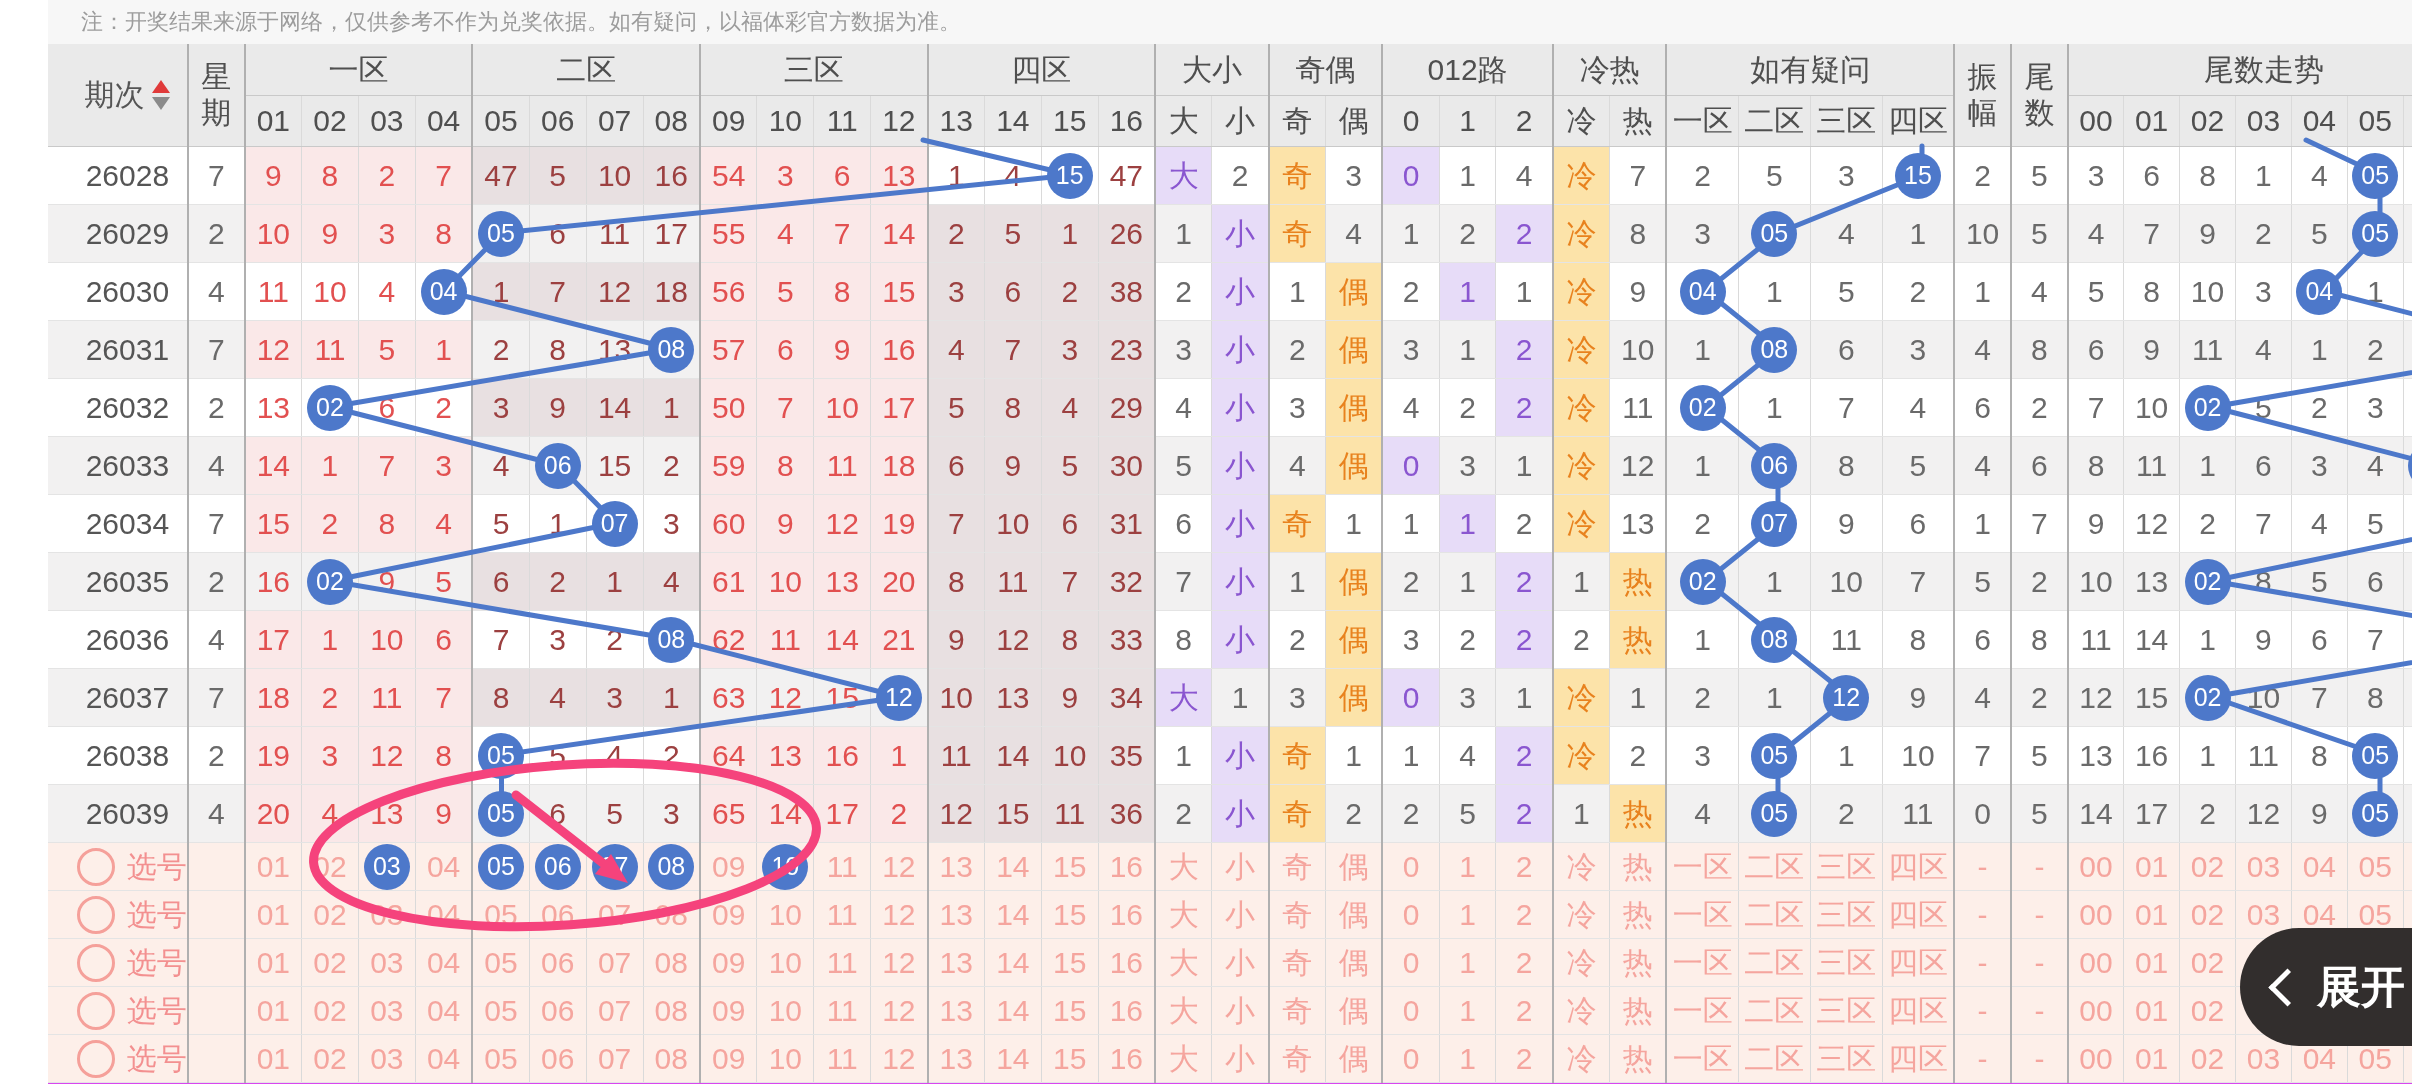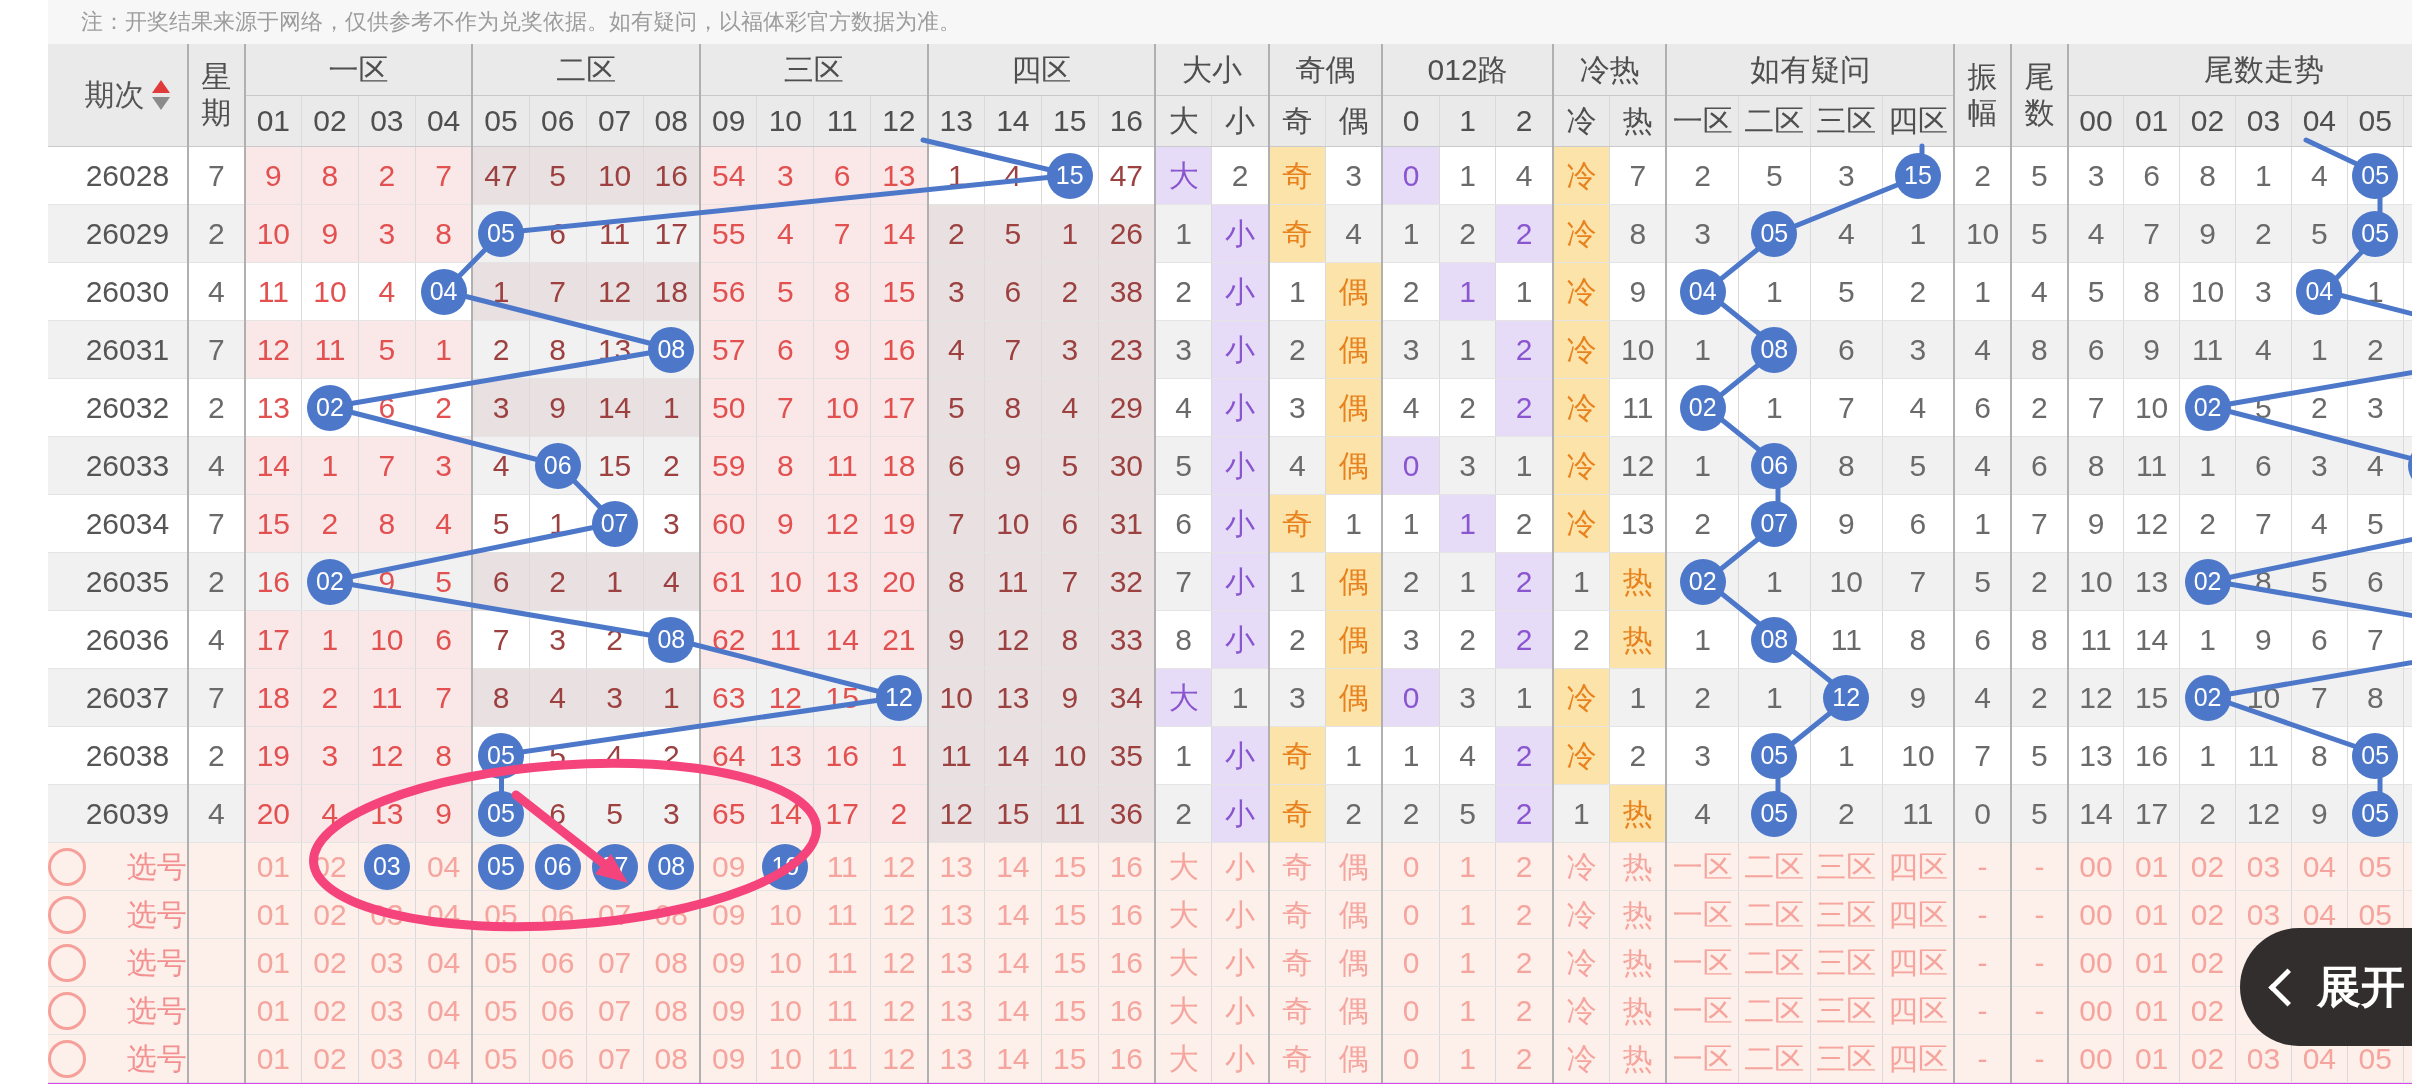--- a/index.html
+++ b/index.html
@@ -27,21 +27,21 @@
         background:#4d78ca;color:#fff;align-items:center;justify-content:center;
         font-size:25px;position:relative;z-index:5;}
   .two-line div{line-height:1.2;}
   .sorth{display:inline-flex;align-items:center;gap:8px;cursor:pointer;}
   .tris{display:inline-flex;flex-direction:column;gap:4px;}
   .tri-up{width:0;height:0;border-left:9px solid transparent;border-right:9px solid transparent;
           border-bottom:13px solid #e03a3a;}
   .tri-down{width:0;height:0;border-left:9px solid transparent;border-right:9px solid transparent;
           border-top:13px solid #8b8b8b;}
   tr.pk td{color:#f5a59e;}
-  .pick-label{display:flex;align-items:center;justify-content:space-between;gap:12px;color:#f39090;}
+  .pick-label{display:flex;align-items:center;justify-content:flex-end;gap:12px;color:#f39090;}
   .radio{display:inline-block;width:32px;height:32px;border:3px solid #f5a09a;border-radius:50%;}
   .overlay{position:absolute;left:0;top:0;pointer-events:none;}
   #trend-svg{z-index:4;} #anno-svg{z-index:8;}
   .expand-btn{position:absolute;right:0;top:928px;width:186px;height:118px;z-index:9;
       background:#322e2d;border-radius:60px 0 0 60px;display:flex;align-items:center;
       justify-content:flex-start;padding-left:34px;gap:16px;color:#fff;cursor:pointer;}
   .chev{width:22px;height:22px;border-left:5px solid #fff;border-bottom:5px solid #fff;
         transform:rotate(45deg);flex:none;}
   .expand-label{font-size:44px;font-weight:bold;}
 </style>

